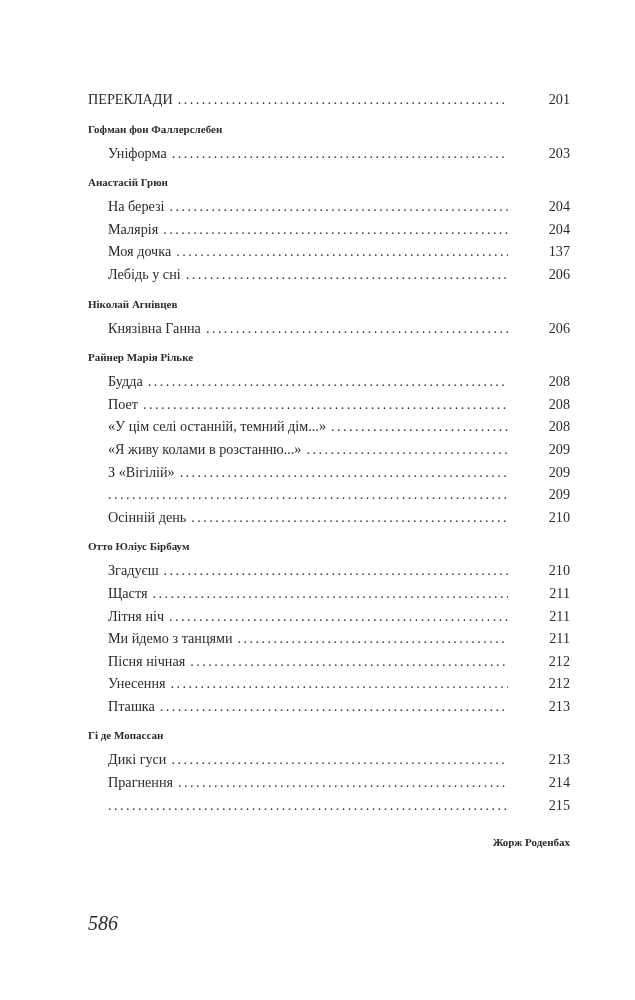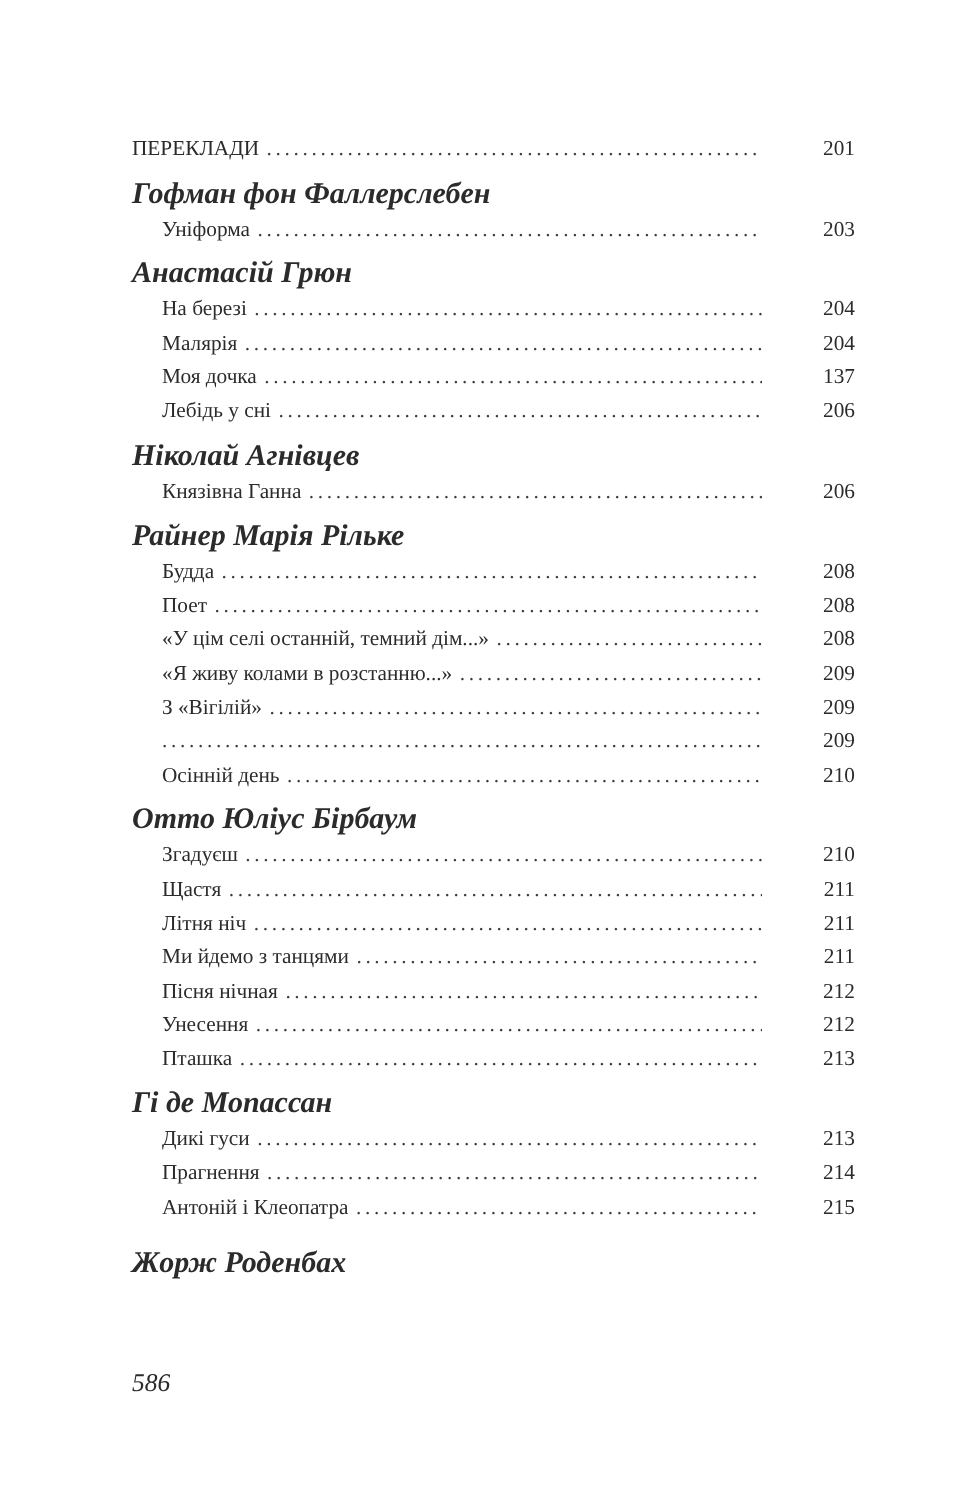--- a/index.html
+++ b/index.html
@@ -5,24 +5,24 @@
   html, body { margin: 0; padding: 0; background: #ffffff; }
   body { width: 635px; height: 1000px; position: relative; overflow: hidden;
          font-family: "Liberation Serif", "DejaVu Serif", serif; color: #2b2b2b; font-size: 14.2px; }
   .toc { position: absolute; left: 88px; top: 88px; width: 482px; }
   .row { display: flex; align-items: baseline; height: 22.6px; line-height: 22.6px; white-space: nowrap; }
   .row .t { flex: 0 0 auto; padding-right: 5px; }
   .row .dots { flex: 1 1 auto; overflow: hidden; letter-spacing: 2.6px; color: #3a3a3a; }
   .row .dots::before { content: ". . . . . . . . . . . . . . . . . . . . . . . . . . . . . . . . . . . . . . . . . . . . . . . . . . . . . . . . . . . . . . . . . . . . . . . . . . . . . . . . . . . . . . . . . . . . . ."; letter-spacing: 0; word-spacing: -1.1px; }
   .row .p { flex: 0 0 auto; padding-left: 4px; margin-left: 37px; }
   .entry { padding-left: 20px; }
-  .author { font-style: italic; font-weight: bold; height: 25px; line-height: 25px; margin-top: 6px; font-size: 20px; }
+  .author { font-weight: bold; height: 25px; line-height: 25px; margin-top: 6px; font-size: 11px; }
   .top-row { margin-bottom: 0; }
-  .gap-extra { margin-top: 14px; }
-  .folio { position: absolute; left: 88px; top: 912px; font-style: italic; font-size: 17px; }
+  .gap-extra { margin-top: 14px; text-align: right; }
+  .folio { position: absolute; left: 88px; top: 912px; font-style: italic; font-size: 20px; }
 </style>
 </head>
 <body>
 
 <div class="toc">
   <div class="row top-row">
     <span class="t">ПЕРЕКЛАДИ</span>
     <span class="dots"></span>
     <span class="p">201</span>
   </div>
@@ -153,21 +153,20 @@
           <span class="p">213</span>
         </div>
         <div class="row entry">
           <span class="t">Прагнення</span>
           <span class="dots"></span>
           <span class="p">214</span>
         </div>
       </div>
       <div>
         <div class="row entry">
-          <span class="t">Антоній і Клеопатра</span>
           <span class="dots"></span>
           <span class="p">215</span>
         </div>
       </div>
       <div class="gap-extra">
         <div class="author">Жорж Роденбах</div>
       </div>
     </div>
 </div>
 

